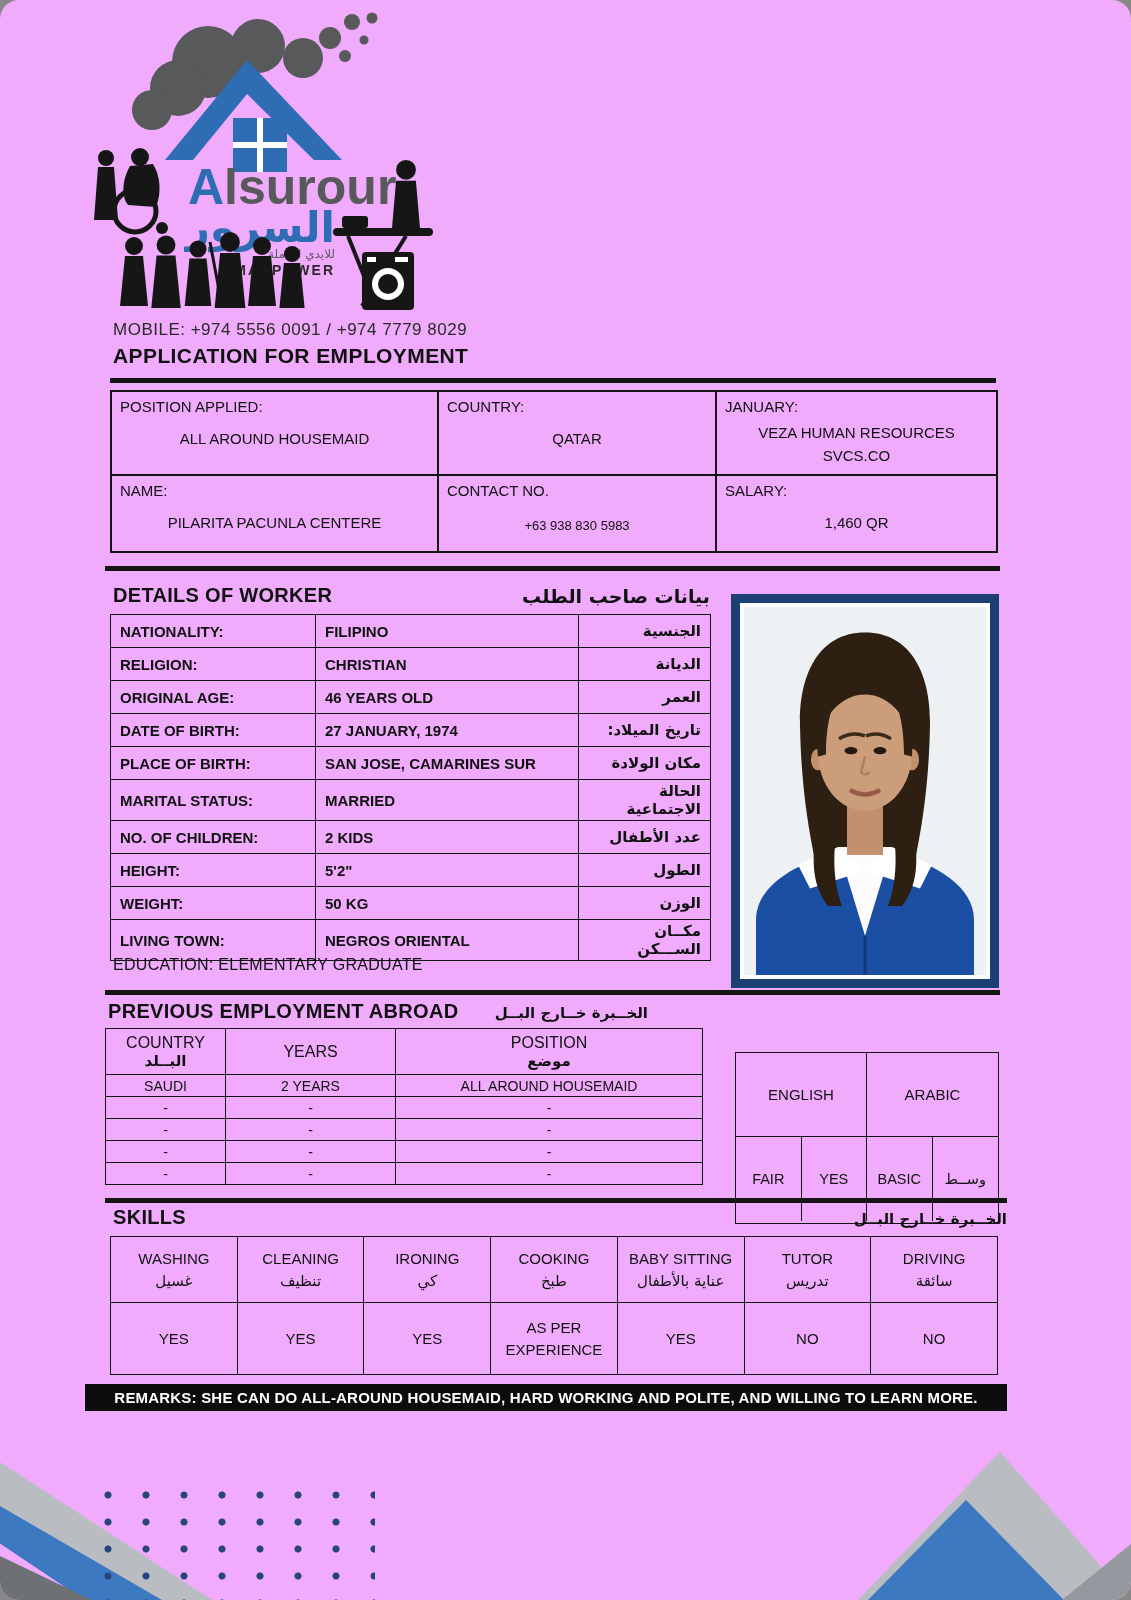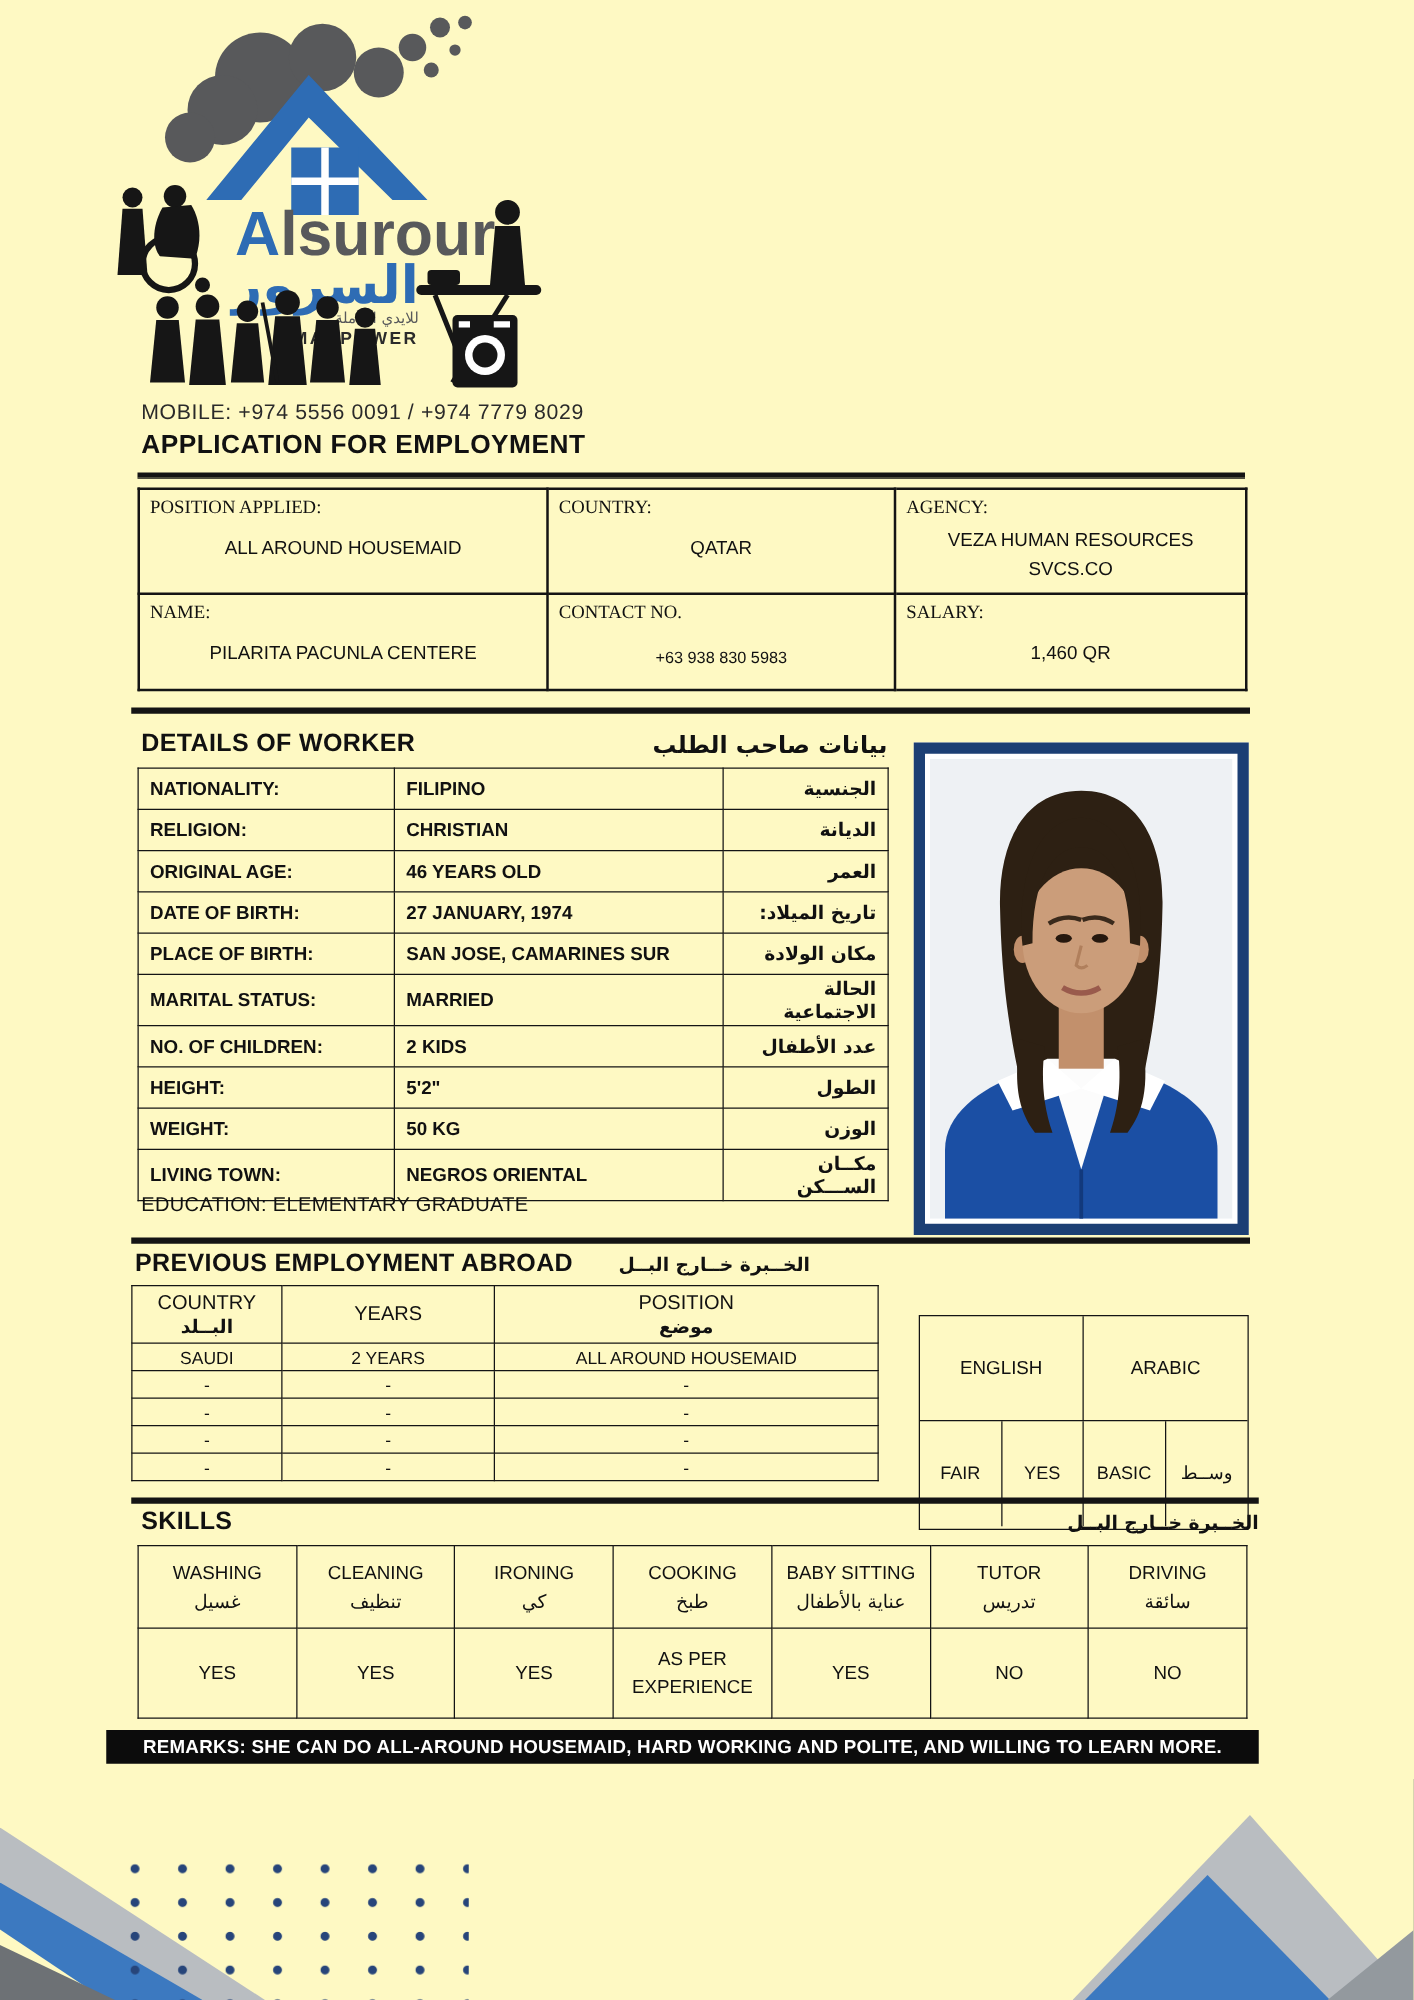--- a/index.html
+++ b/index.html
@@ -1,40 +1,40 @@
 <!DOCTYPE html>
 <html><head>
 <meta charset="utf-8">
 <style>
   * { margin:0; padding:0; box-sizing:border-box; }
   body { background:#888; font-family:"Liberation Sans", sans-serif; }
   .page {
     position:relative; width:1131px; height:1600px; margin:0 auto;
-    background:#fef9c3; overflow:hidden; color:#111;
+    background:#f0abfc; overflow:hidden; color:#111;border-radius:19px;
   }
   .ar { font-family:"DejaVu Sans", sans-serif; direction:rtl; }
   .ar-svg { font-family:"DejaVu Sans", sans-serif; }
   svg text { font-family:"Liberation Sans", sans-serif; }
 
   
   .logo-wrap { position:absolute; left:90px; top:6px; width:395px; height:312px; }
   .mobile-line { position:absolute; left:113px; top:320px; font-size:17px; letter-spacing:.5px; color:#2a2a2a; }
   .doc-title { position:absolute; left:113px; top:344px; font-size:21px; font-weight:bold; letter-spacing:.4px; }
   .title-rule { position:absolute; left:110px; top:378px; width:886px; height:2px; border-top:4.5px solid #141414; border-bottom:1.5px solid #141414; }
 
   
   .hbar { position:absolute; height:5px; background:#141414; }
   .bar-a { left:105px; top:566px; width:895px; }
   .bar-b { left:105px; top:990px; width:895px; }
   .bar-c { left:105px; top:1198px; width:902px; }
 
   
   .app-table { position:absolute; left:110px; top:390px; width:886px; border-collapse:collapse; table-layout:fixed; }
   .app-table td { border:2px solid #141414; height:77px; vertical-align:top; padding:6px 8px; }
-  .cell-label { font-size:15px;font-family:Liberation Serif, serif; }
+  .cell-label { font-size:15px; }
   .cell-value { text-align:center; font-size:15px; margin-top:15px; }
   .cell-value.small { font-size:13px; margin-top:19px; }
   .cell-value.agency { margin-top:6px; max-width:235px; margin-left:auto; margin-right:auto; line-height:1.55; }
 
   
   .sec-heading { position:absolute; display:flex; justify-content:space-between; align-items:baseline; font-weight:bold; font-size:20px; letter-spacing:.3px; }
   .details-heading { left:113px; top:584px; width:597px;align-items:center; }
   .details-heading .ar { font-size:19px; }
   .emp-heading { left:108px; top:1000px; width:540px; }
   .emp-heading .ar { font-size:15px; }
@@ -186,21 +186,21 @@
         <tr>
       <td>
         <div class="cell-label">POSITION APPLIED:</div>
         <div class="cell-value">ALL AROUND HOUSEMAID</div>
       </td>
       <td>
         <div class="cell-label">COUNTRY:</div>
         <div class="cell-value">QATAR</div>
       </td>
       <td>
-        <div class="cell-label">AGENCY:</div>
+        <div class="cell-label">JANUARY:</div>
         <div class="cell-value agency">VEZA HUMAN RESOURCES SVCS.CO</div>
       </td>
     </tr>
     <tr>
       <td>
         <div class="cell-label">NAME:</div>
         <div class="cell-value">PILARITA PACUNLA CENTERE</div>
       </td>
       <td>
         <div class="cell-label">CONTACT NO.</div>

